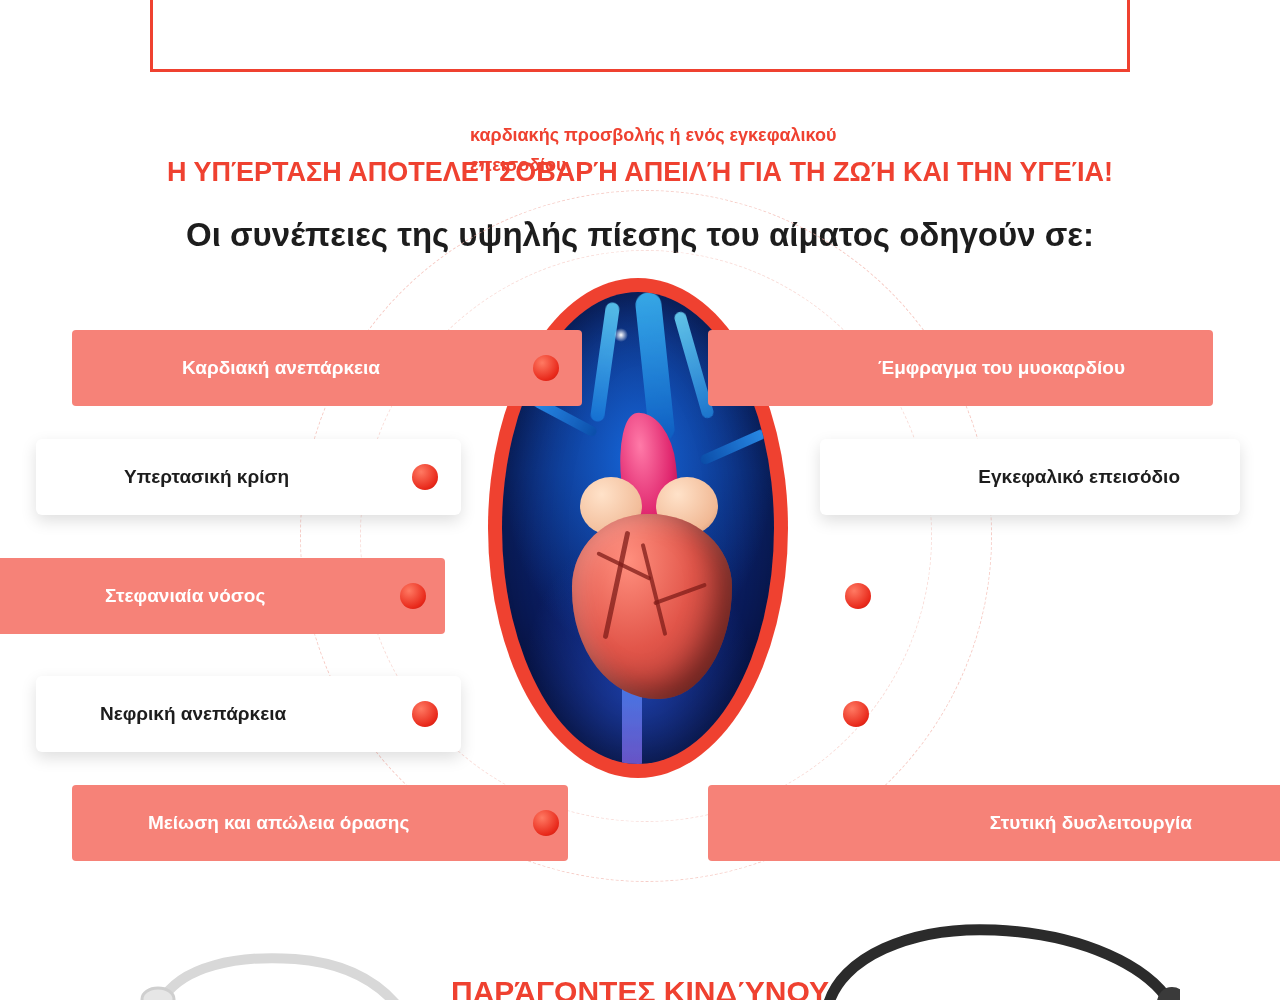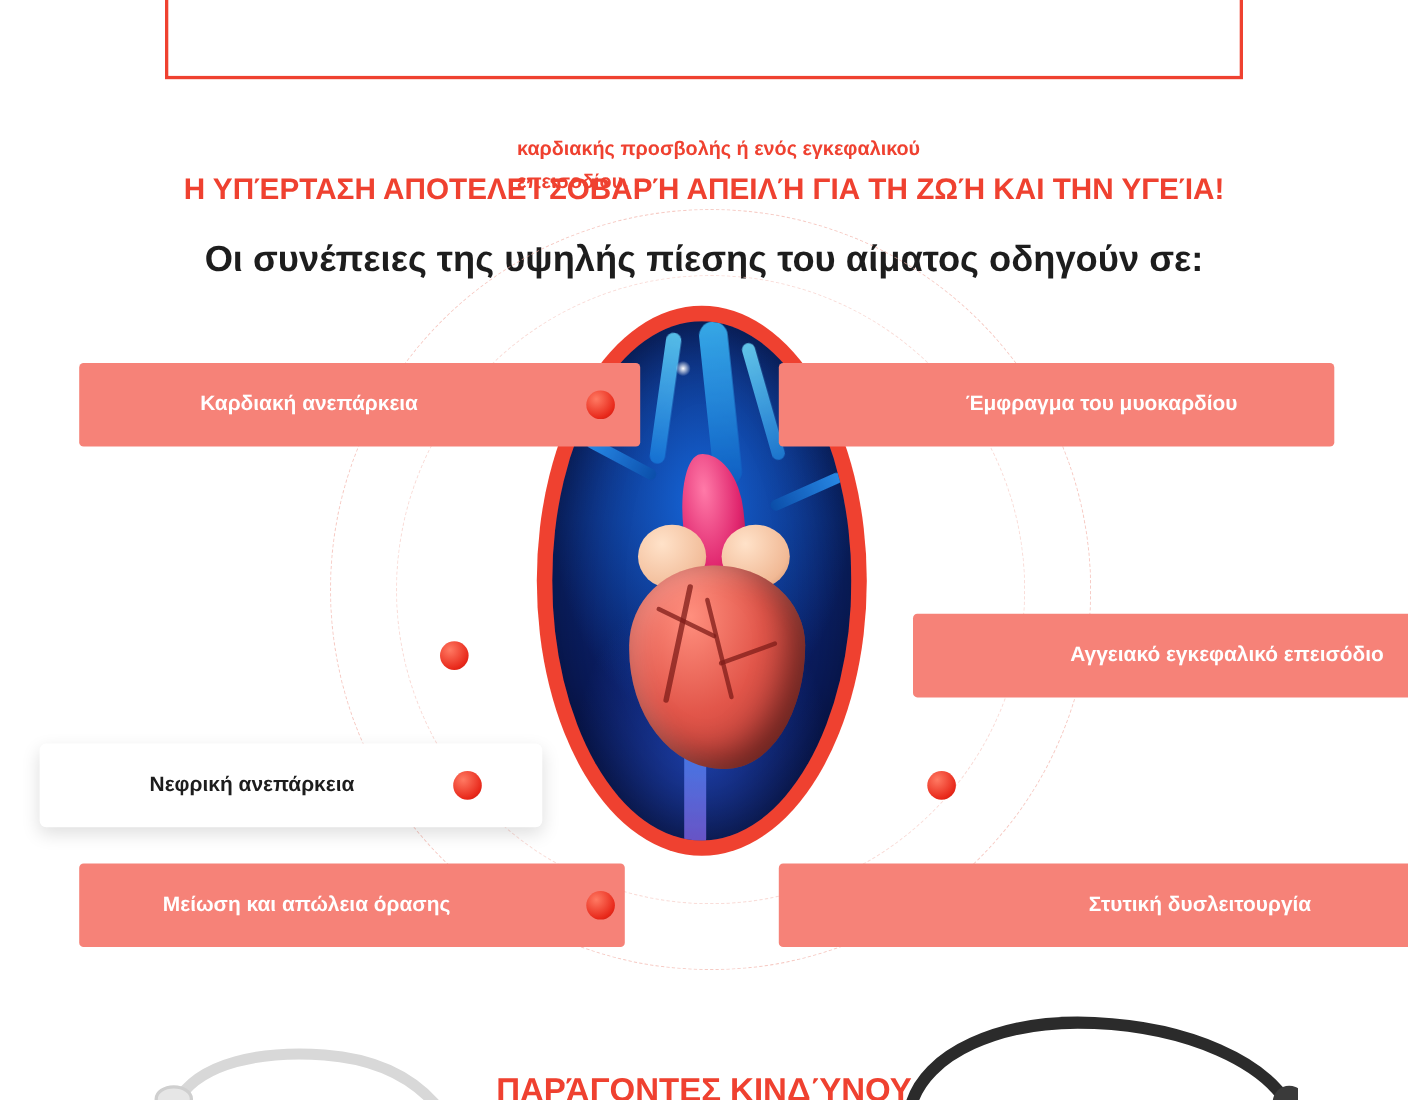--- a/index.html
+++ b/index.html
@@ -236,21 +236,21 @@
 
   
   #row3 { top: 228px; }
   #row3 .pill.left  { left: 0px;   width: 445px; padding-left: 105px; border-radius: 0 4px 4px 0; }
   #row3 .pill.right { left: 830px; width: 450px; padding-right: 22px; border-radius: 4px 0 0 4px; }
   #row3 .dot.l { left: 400px; top: 25px; }
   #row3 .dot.r { left: 845px; top: 25px; }
 
   
   #row4 { top: 346px; }
-  #row4 .pill.left  { left: 36px;  width: 457px; padding-left: 100px; }
+  #row4 .pill.left  { left: 36px;  width: 425px; padding-left: 64px; }
   #row4 .pill.right { left: 820px; width: 420px; padding-right: 56px; }
   #row4 .dot.l { left: 412px; top: 25px; }
   #row4 .dot.r { left: 843px; top: 25px; }
 
   
   #row5 { top: 455px; }
   #row5 .pill.left  { left: 72px;  width: 496px; padding-left: 76px; border-radius: 4px; }
   #row5 .pill.right { left: 708px; width: 592px; padding-right: 108px; border-radius: 4px; }
   #row5 .dot.l { left: 533px; top: 25px; }
   #row5 .dot.r { left: 728px; top: 25px; }
@@ -324,27 +324,37 @@
     <div class="pill left filled">
       <span class="pill-label">Καρδιακή ανεπάρκεια</span>
     </div>
     <div class="dot l"></div>
     <div class="dot r"></div>
     <div class="pill right filled">
       <span class="pill-label">Έμφραγμα του μυοκαρδίου</span>
     </div>
   </div>
 
+  <div class="row" id="row2">
+    <div class="pill left card">
+      <span class="pill-label">Υπερτασική κρίση</span>
+    </div>
+    <div class="dot l"></div>
+    <div class="dot r"></div>
+    <div class="pill right card">
+      <span class="pill-label">Εγκεφαλικό επεισόδιο</span>
+    </div>
+  </div>
 
   <div class="row" id="row3">
-    <div class="dot l"></div>
-    <div class="dot r"></div>
-    <div class="pill right filled">
-      <span class="pill-label right-two-lines">Αγγειακό εγκεφαλικό επεισόδιο</span>
-    </div>
+    <div class="pill left filled">
+      <span class="pill-label">Στεφανιαία νόσος</span>
+    </div>
+    <div class="dot l"></div>
+    <div class="dot r"></div>
   </div>
 
   <div class="row" id="row4">
     <div class="pill left card">
       <span class="pill-label">Νεφρική ανεπάρκεια</span>
     </div>
     <div class="dot l"></div>
     <div class="dot r"></div>
   </div>
 

